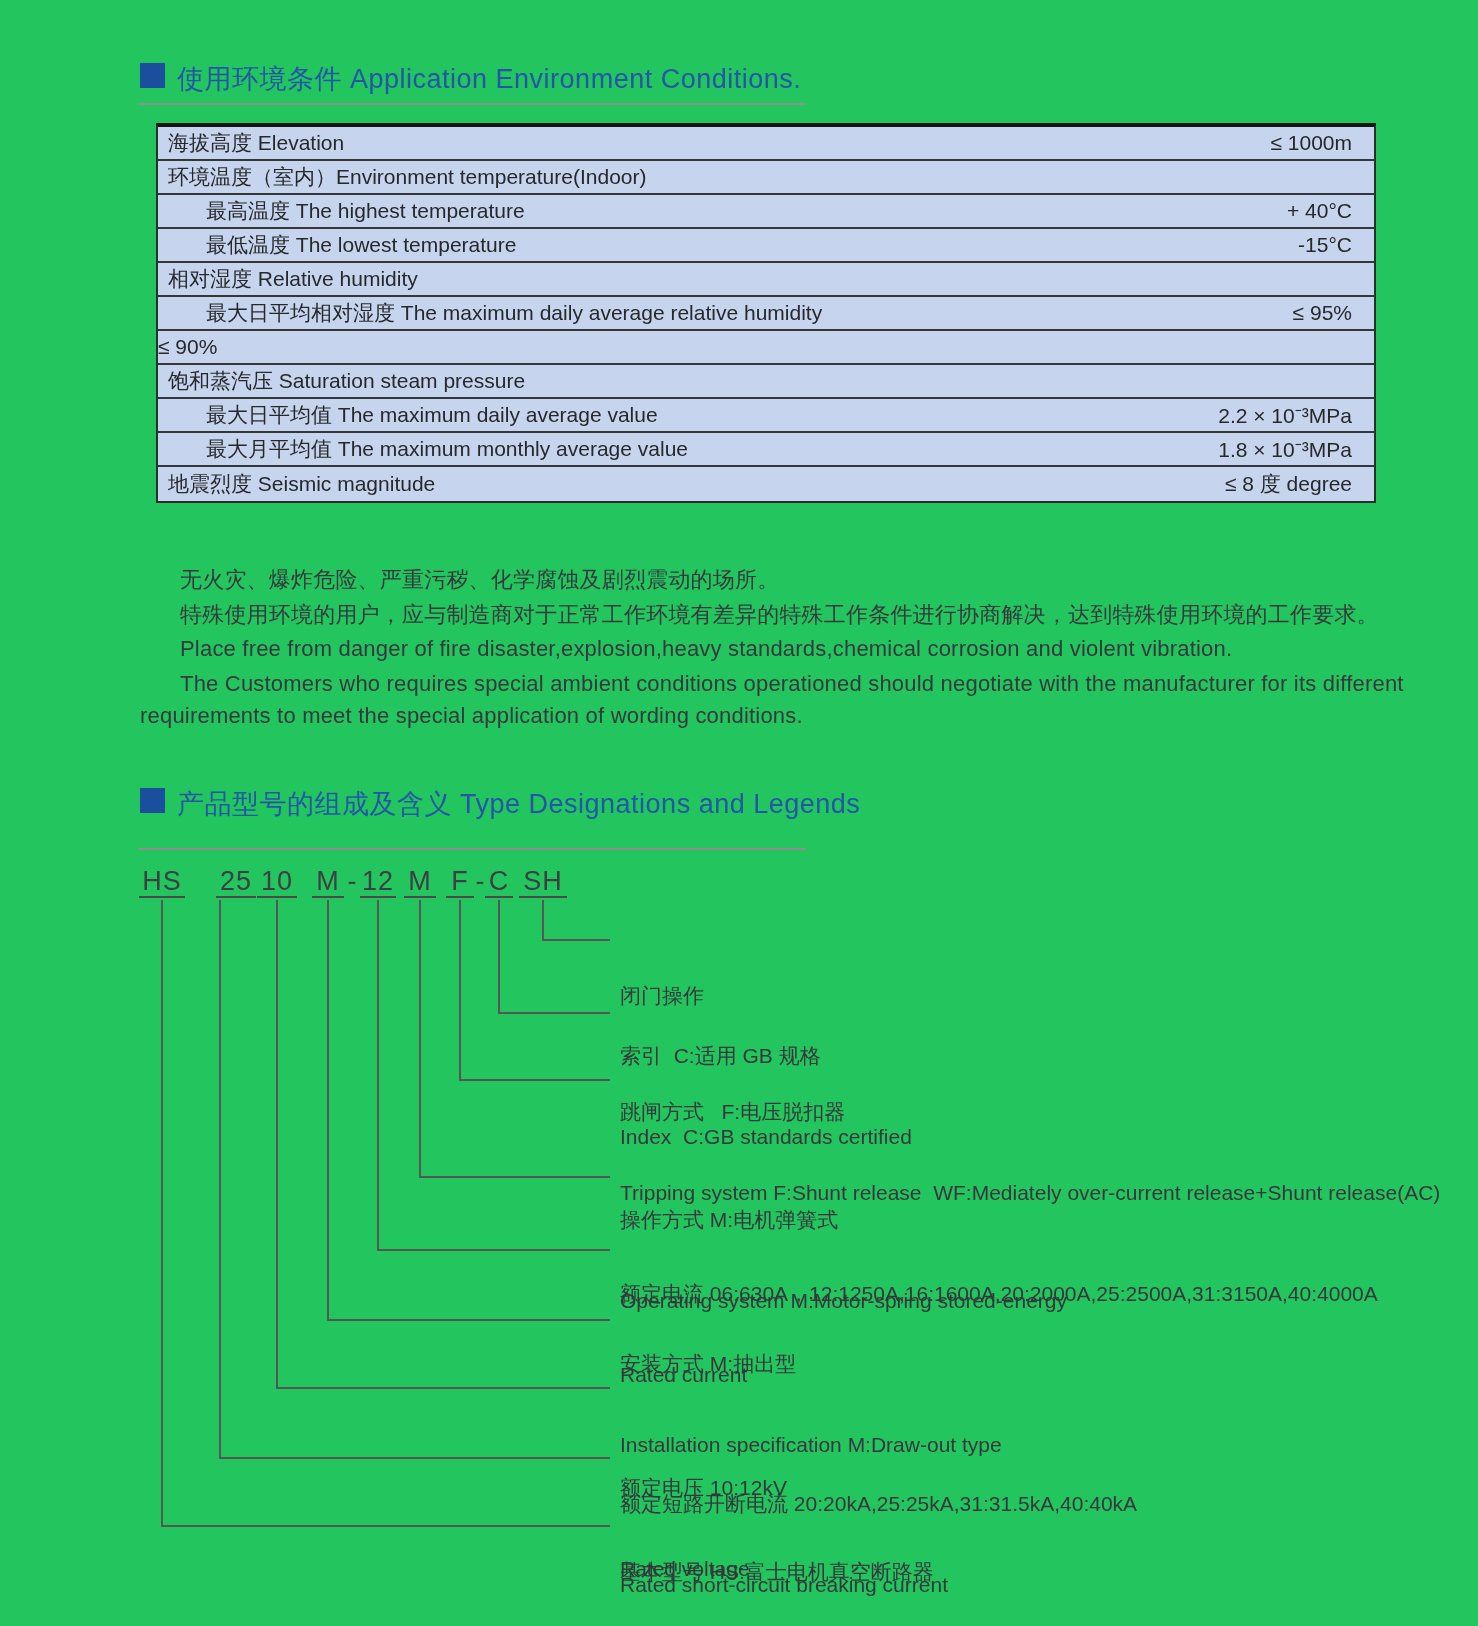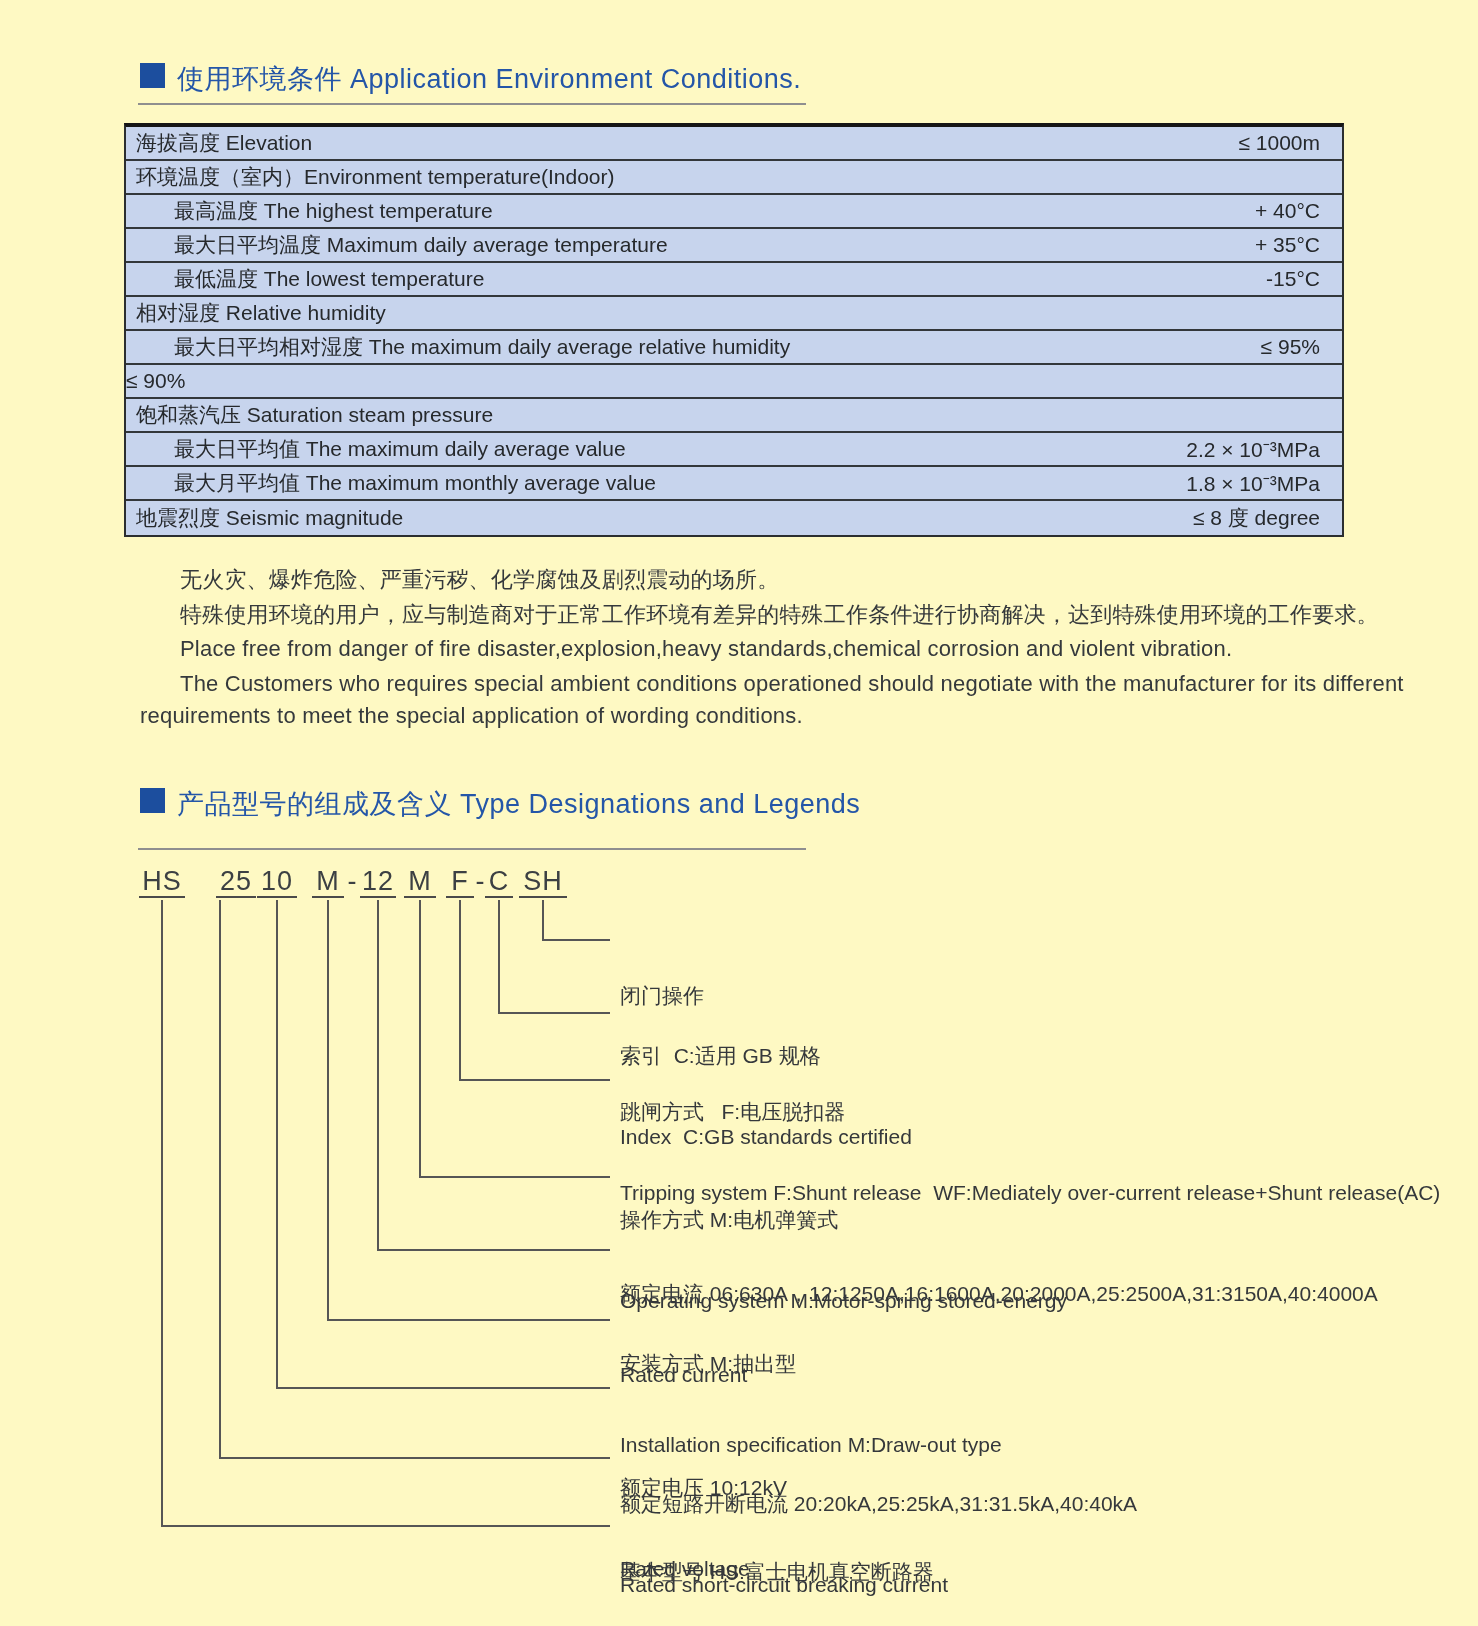--- a/index.html
+++ b/index.html
@@ -3,39 +3,39 @@
 <meta charset="utf-8">
 <style>
   html,body{margin:0;padding:0;}
   body{
     font-family:"Liberation Sans", sans-serif;
     background:#e8e8e6;
   }
   .page{
     position:relative;
     width:1478px;height:1626px;
-    background:#fef9c3;
+    background:#22c55e;
     overflow:hidden;
     color:#2d3134;
   }
   
   .sec-square{
     position:absolute;width:25px;height:25px;background:#1c4e9e;
   }
   .sec-title{
     position:absolute;
     font-size:27px;color:#2456a8;letter-spacing:0.5px;
     white-space:pre;
   }
   .sec-rule{
     position:absolute;height:2px;background:#8f8f8f;
   }
   
   .env-table{
-    position:absolute;left:124px;top:123px;width:1220px;
+    position:absolute;left:156px;top:123px;width:1220px;
     border-top:4px solid #151515;
     border-left:2px solid #2b2e30;
     border-right:2px solid #2b2e30;
     border-bottom:2px solid #2b2e30;
     background:#c7d4ed;
     box-sizing:border-box;
   }
   .trow{
     display:flex;align-items:center;height:34px;
     border-bottom:2px solid #33373a;
@@ -84,24 +84,20 @@
       <div class="tlabel">海拔高度 Elevation</div>
       <div class="tvalue">≤ 1000m</div>
     </div>
     <div class="trow">
       <div class="tlabel">环境温度（室内）Environment temperature(Indoor)</div>
       <div class="tvalue"></div>
     </div>
     <div class="trow">
       <div class="tlabel indent">最高温度 The highest temperature</div>
       <div class="tvalue">+ 40°C</div>
-    </div>
-    <div class="trow">
-      <div class="tlabel indent">最大日平均温度 Maximum daily average temperature</div>
-      <div class="tvalue">+ 35°C</div>
     </div>
     <div class="trow">
       <div class="tlabel indent">最低温度 The lowest temperature</div>
       <div class="tvalue">-15°C</div>
     </div>
     <div class="trow">
       <div class="tlabel">相对湿度 Relative humidity</div>
       <div class="tvalue"></div>
     </div>
     <div class="trow">

